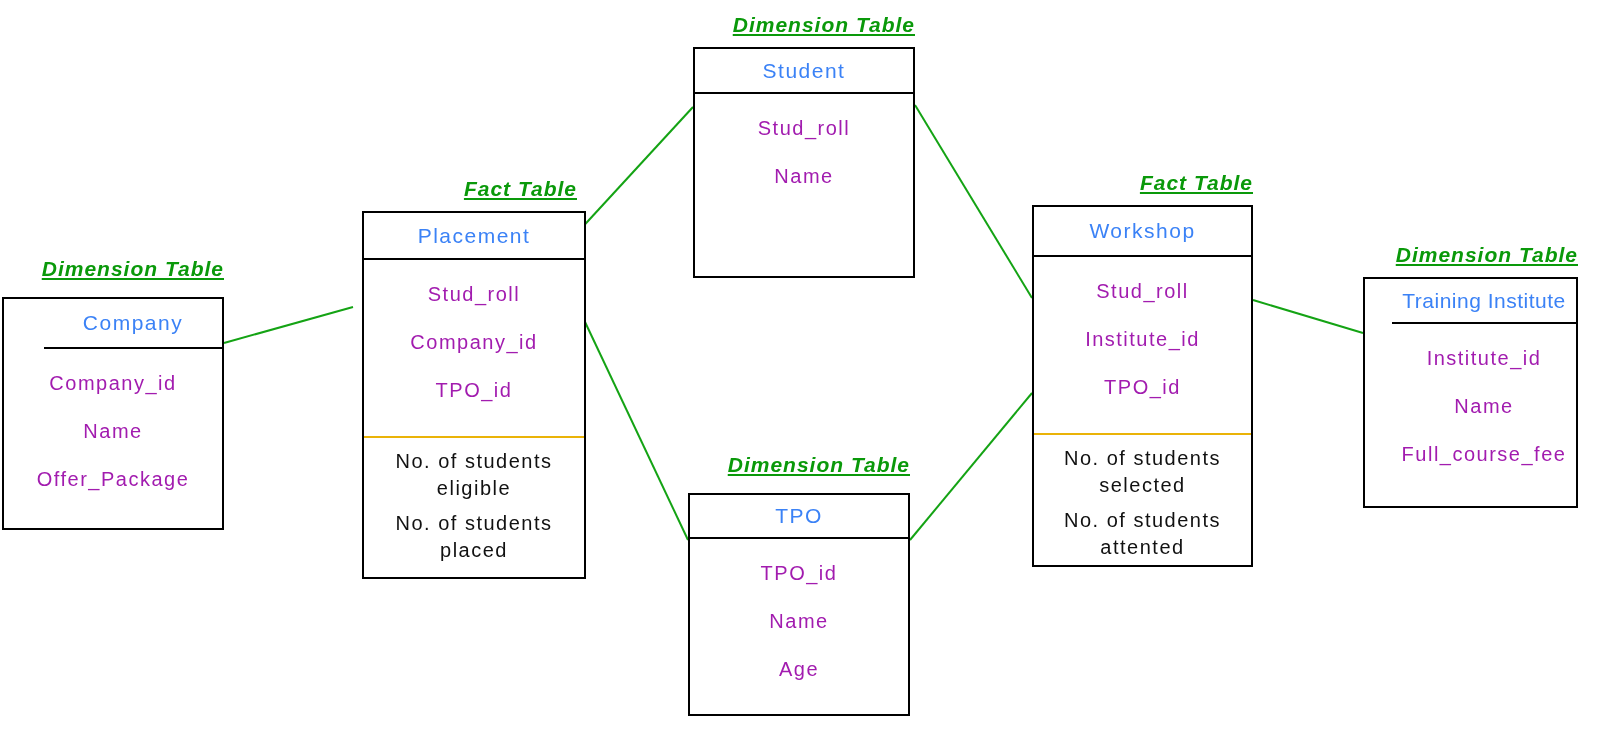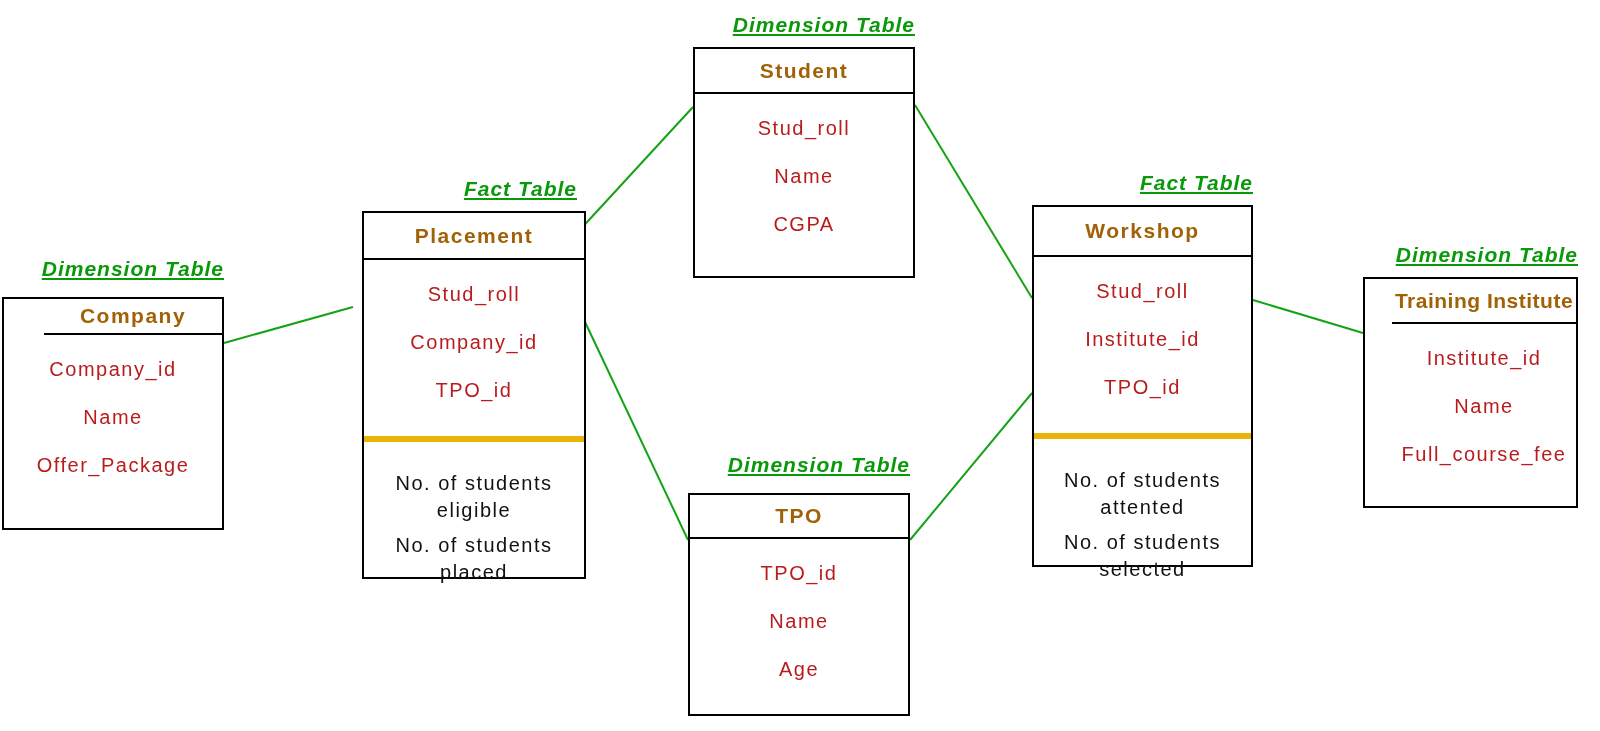--- a/index.html
+++ b/index.html
@@ -49,44 +49,44 @@
     box-sizing: border-box;
     display: flex;
     flex-direction: column;
   }
   .tbl-header {
     border-bottom: 2px solid #000000;
     display: flex;
     align-items: center;
     justify-content: center;
     font-size: 21px;
-    font-weight: bold;
+    font-weight: normal;
     letter-spacing: 1.5px;
-    color: #a16207;
+    color: #3b82f6;
     box-sizing: border-box;
     flex: 0 0 auto;
   }
   .tbl-fields {
     box-sizing: border-box;
     padding-top: 10px;
     flex: 0 0 auto;
   }
   .field {
     height: 48px;
     display: flex;
     align-items: center;
     justify-content: center;
     font-size: 20px;
     letter-spacing: 1.5px;
-    color: #b91c1c;
+    color: #a21caf;
   }
   .tbl-measures {
-    border-top: 6px solid #eab308;
+    border-top: 2px solid #eab308;
     box-sizing: border-box;
-    padding-top: 24px;
+    padding-top: 6px;
     flex: 1 1 auto;
   }
   .measure {
     min-height: 58px;
     display: flex;
     align-items: center;
     justify-content: center;
     text-align: center;
     font-size: 20px;
     letter-spacing: 1.5px;
@@ -104,21 +104,21 @@
     <line x1="224" y1="343" x2="353" y2="307"></line>
     <line x1="577" y1="233" x2="693" y2="107"></line>
     <line x1="577" y1="305" x2="688" y2="540"></line>
     <line x1="915" y1="105" x2="1032" y2="298"></line>
     <line x1="910" y1="540" x2="1032" y2="393"></line>
     <line x1="1253" y1="300" x2="1363" y2="333"></line>
   </svg>
 
   <div class="tbl-label" style="left:2px; top:256px; width:222px;">Dimension Table</div>
   <div class="tbl-box" style="left:2px; top:297px; width:222px; height:233px;">
-    <div class="tbl-header" style="height:36px;margin-left:40px;">Company</div>
+    <div class="tbl-header" style="height:50px;margin-left:40px;">Company</div>
     <div class="tbl-fields">
       <div class="field">Company_id</div>
       <div class="field">Name</div>
       <div class="field">Offer_Package</div>
     </div>
   </div>
 
   <div class="tbl-label" style="left:353px; top:176px; width:224px;">Fact Table</div>
   <div class="tbl-box" style="left:362px; top:211px; width:224px; height:368px;">
     <div class="tbl-header" style="height:47px;">Placement</div>
@@ -132,21 +132,20 @@
       <div class="measure">No. of students placed</div>
     </div>
   </div>
 
   <div class="tbl-label" style="left:693px; top:12px; width:222px;">Dimension Table</div>
   <div class="tbl-box" style="left:693px; top:47px; width:222px; height:231px;">
     <div class="tbl-header" style="height:45px;">Student</div>
     <div class="tbl-fields">
       <div class="field">Stud_roll</div>
       <div class="field">Name</div>
-      <div class="field">CGPA</div>
     </div>
   </div>
 
   <div class="tbl-label" style="left:688px; top:452px; width:222px;">Dimension Table</div>
   <div class="tbl-box" style="left:688px; top:493px; width:222px; height:223px;">
     <div class="tbl-header" style="height:44px;">TPO</div>
     <div class="tbl-fields">
       <div class="field">TPO_id</div>
       <div class="field">Name</div>
       <div class="field">Age</div>
@@ -155,22 +154,22 @@
 
   <div class="tbl-label" style="left:1032px; top:170px; width:221px;">Fact Table</div>
   <div class="tbl-box" style="left:1032px; top:205px; width:221px; height:362px;">
     <div class="tbl-header" style="height:50px;">Workshop</div>
     <div class="tbl-fields" style="height:176px;">
       <div class="field">Stud_roll</div>
       <div class="field">Institute_id</div>
       <div class="field">TPO_id</div>
     </div>
     <div class="tbl-measures">
+      <div class="measure">No. of students selected</div>
       <div class="measure">No. of students attented</div>
-      <div class="measure">No. of students selected</div>
     </div>
   </div>
 
   <div class="tbl-label" style="left:1363px; top:242px; width:215px;">Dimension Table</div>
   <div class="tbl-box" style="left:1363px; top:277px; width:215px; height:231px;padding-left:27px;">
     <div class="tbl-header" style="height:45px; letter-spacing:0.5px;">Training Institute</div>
     <div class="tbl-fields">
       <div class="field">Institute_id</div>
       <div class="field">Name</div>
       <div class="field">Full_course_fee</div>

